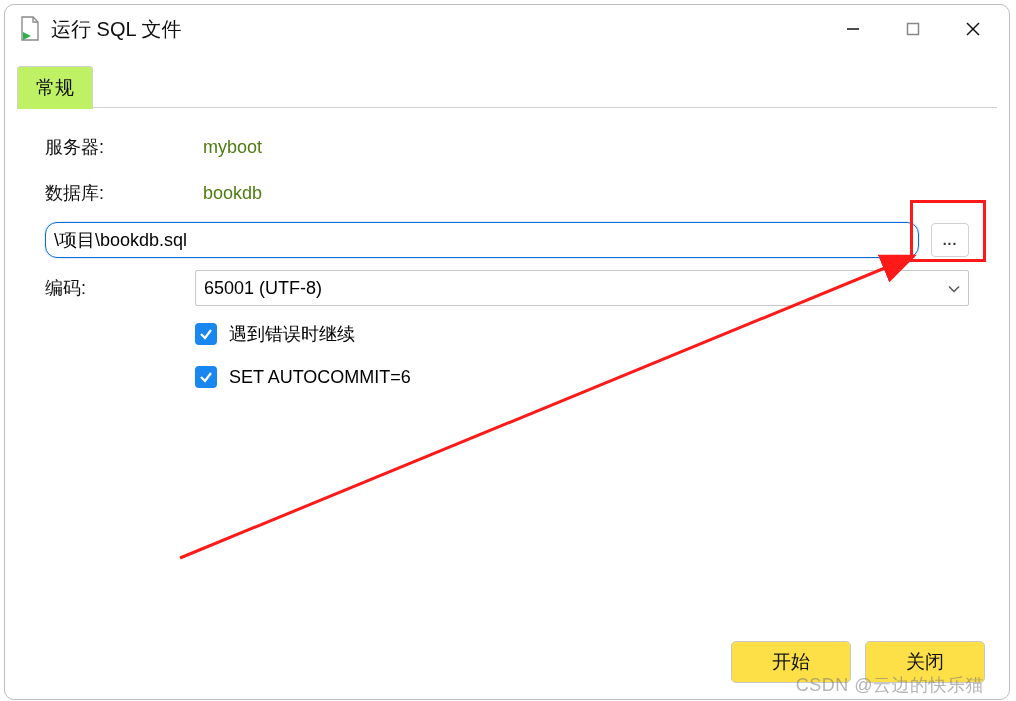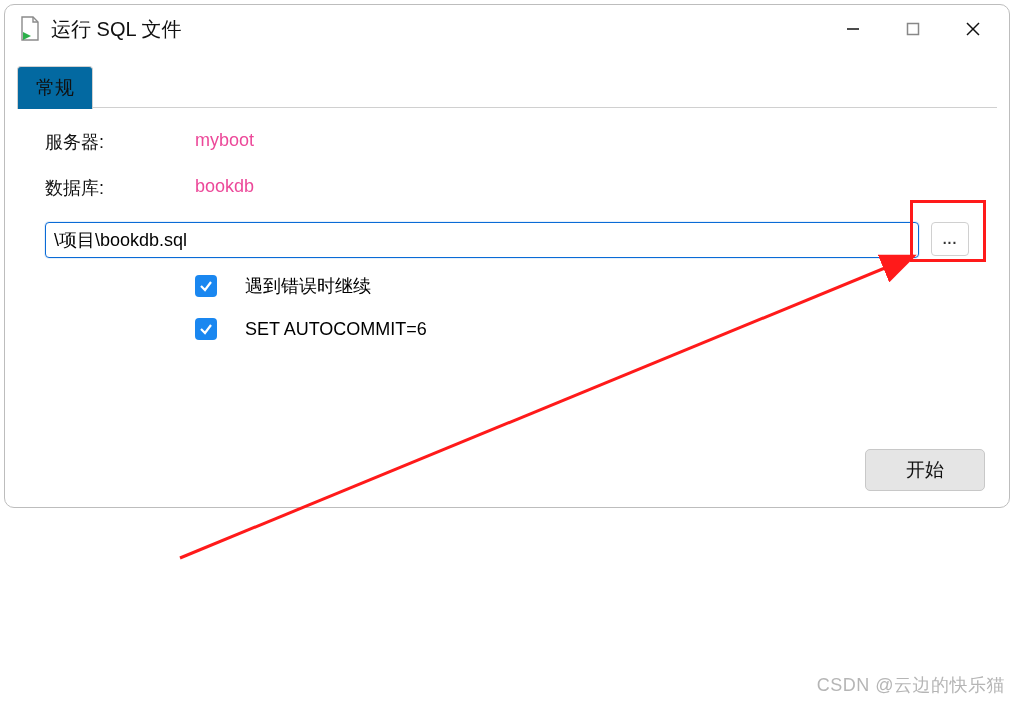--- a/index.html
+++ b/index.html
@@ -9,21 +9,21 @@
     font-size: 18px;
     background: #fff;
     width: 1016px;
     height: 701px;
     overflow: hidden;
     position: relative;
   }
   .window {
     position: absolute;
     left: 4px; top: 4px;
-    width: 1006px; height: 504px;
+    width: 1006px; height: 696px;
     border: 1px solid #bdbdbd;
     border-radius: 10px;
     background: #fff;
     overflow: hidden;
   }
   .titlebar {
     display: flex;
     align-items: center;
     height: 48px;
     padding: 0 6px 0 14px;
@@ -49,57 +49,58 @@
     padding: 12px 12px 0 12px;
   }
   .tab {
     padding: 8px 18px;
     border: 1px solid transparent;
     border-bottom: none;
     color: #111;
     font-size: 19px;
     position: relative;
     top: 1px;
-    background: #0369a1;
+    background: #bef264;
   }
   .tab.active {
     border-color: #d0d0d0;
     border-radius: 4px 4px 0 0;
     z-index: 2;
   }
   .tab-sep {
     flex: 1 1 auto;
     border-bottom: 1px solid #d0d0d0;
   }
   .content {
     padding: 22px 28px 0 28px;
     border-top: 1px solid #d0d0d0;
     margin: 0 12px;
     position: relative;
     top: -1px;
   }
   .row {
     display: flex;
-    align-items: flex-start;
+    align-items: center;
     margin-bottom: 12px;
     min-height: 34px;
   }
   .label {
     width: 150px;
     color: #111;
     flex: 0 0 auto;
   }
   .value {
-    color: #ec4899;
+    color: #4d7c0f;
+    margin-left: 8px;
   }
   .file-input {
     flex: 1 1 auto;
     height: 36px;
     border: 1px solid #0a6bd6;
-    border-radius: 4px;
+    border-radius: 12px;
     padding: 4px 8px;
     font-size: 18px;
     font-family: inherit;
     outline: none;
     box-shadow: 0 0 0 1px rgba(10,107,214,0.1);
   }
   .browse-btn {
     width: 38px; height: 34px;
     margin-left: 12px;
     border: 1px solid #d0d0d0;
@@ -127,60 +128,60 @@
     color: #555;
   }
   .checks {
     margin-left: 150px;
     margin-top: 16px;
   }
   .check-row {
     display: flex;
     align-items: center;
     margin-bottom: 20px;
-    gap: 28px;
+    gap: 12px;
   }
   .chk {
     width: 22px; height: 22px;
     border-radius: 4px;
     background: #1a87f0;
     display: flex; align-items: center; justify-content: center;
     flex: 0 0 auto;
   }
   .chk svg { display: block; }
   .footer {
     position: absolute;
     right: 24px; bottom: 16px;
     display: flex;
     gap: 14px;
   }
   .btn {
     min-width: 120px;
     height: 42px;
     border: 1px solid #c8c8c8;
     border-radius: 5px;
-    background: #e5e5e5;
+    background: #fde047;
     display: flex; align-items: center; justify-content: center;
     font-size: 19px;
     color: #111;
   }
   .anno-box {
     position: absolute;
     border: 3px solid #ff1a1a;
     pointer-events: none;
   }
   .arrow-svg {
     position: absolute;
     left: 0; top: 0;
     width: 1016px; height: 701px;
     pointer-events: none;
   }
   .watermark {
     position: absolute;
-    right: 11px;
+    right: 32px;
     bottom: 4px;
     color: rgba(120,120,120,0.55);
     font-size: 18px;
     letter-spacing: 0.5px;
     pointer-events: none;
   }
 </style>
 </head>
 <body>
 
@@ -229,20 +230,31 @@
     <div class="row">
       <span class="label">数据库:</span>
       <span class="value">bookdb</span>
     </div>
 
     <div class="row">
       <input class="file-input" type="text" value="\项目\bookdb.sql" style="">
       <div class="browse-btn">...</div>
     </div>
 
+    <div class="row">
+      <span class="label">编码:</span>
+      <div class="select">
+        <span>65001 (UTF-8)</span>
+        <span class="chev">
+          <svg width="12" height="8">
+              <polyline points="1,1 6,6 11,1" fill="none" stroke="#555" stroke-width="1.5"></polyline>
+            </svg>
+        </span>
+      </div>
+    </div>
 
     <div class="checks">
       <div class="check-row">
         <span class="chk">
           <svg width="14" height="14">
               <polyline points="2,7 6,11 12,3" fill="none" stroke="#fff" stroke-width="2.2"></polyline>
             </svg>
         </span>
         <span>遇到错误时继续</span>
       </div>
@@ -253,20 +265,21 @@
             </svg>
         </span>
         <span>SET AUTOCOMMIT=6</span>
       </div>
     </div>
 
   </div>
 
   <div class="footer">
     <div class="btn">开始</div>
+    <div class="btn">关闭</div>
   </div>
 
 </div>
 
 <div class="anno-box" style="left:910px; top:200px; width:76px; height:62px;"></div>
 
 <svg class="arrow-svg">
   <defs>
     <marker id="arrowhead" markerWidth="12" markerHeight="10" refX="11" refY="5" orient="auto">
       <polygon points="0,0 12,5 0,10" fill="#ff1a1a"></polygon>

